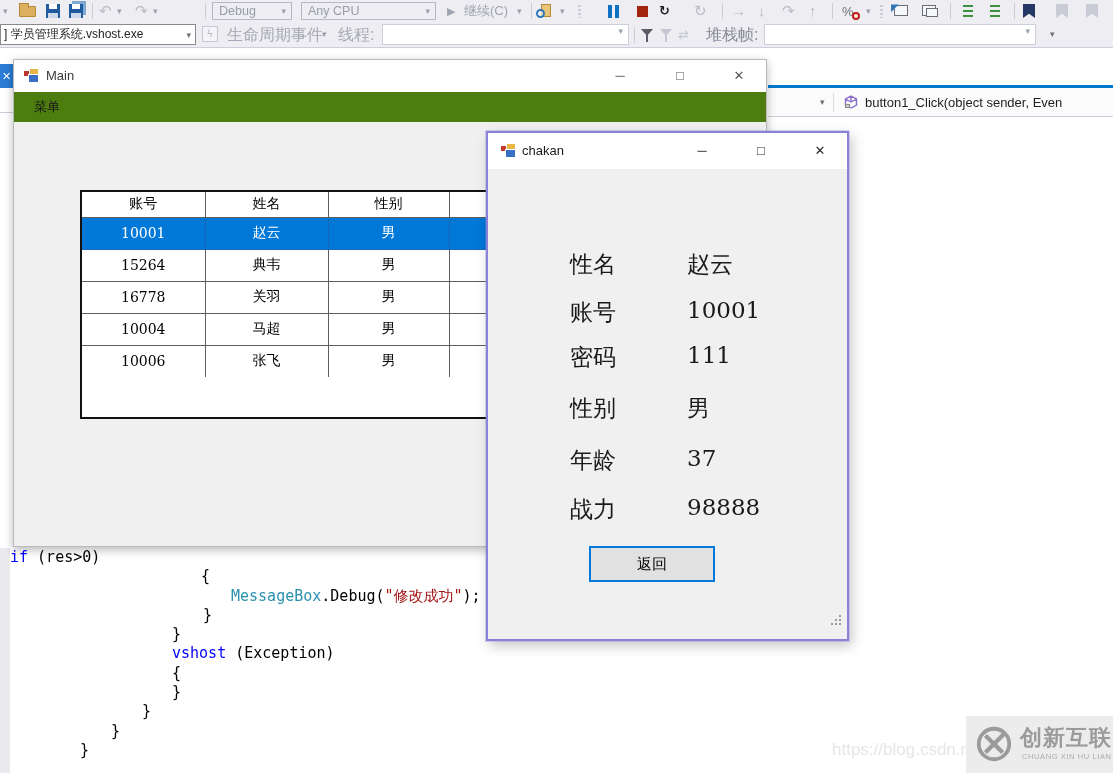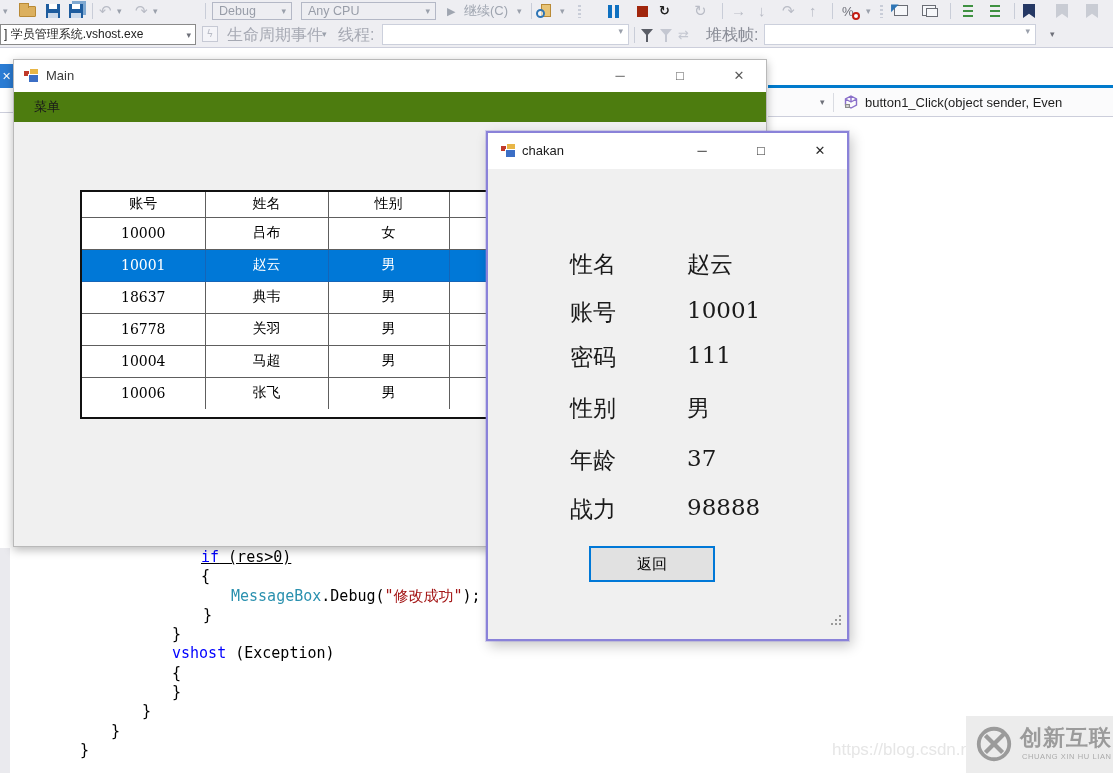--- a/index.html
+++ b/index.html
@@ -245,21 +245,21 @@
         <path d="M7 1 L12.5 4 L12.5 10 L7 13 L1.5 10 L1.5 4 Z M7 1 L7 7 M12.5 4 L7 7 M1.5 4 L7 7" fill="none" stroke="#8A6FC9" stroke-width="1.4"></path>
         <rect x="1" y="9" width="5" height="4" fill="#8C8C8C"></rect>
         <rect x="2.2" y="10.2" width="2.6" height="1.6" fill="#E6E6E6"></rect>
       </svg>
     </span>
     <span class="member-text">button1_Click(object sender, Even</span>
   </div>
   <div class="code-gutter"></div>
 
   <div class="code-area">
-      <div class="code-line" style="padding-left: 191px; text-decoration: underline;"><span class="c-kw">if</span><span class="c-p"> (res&gt;0)</span></div>
+      <div class="code-line" style=""><span class="c-kw">if</span><span class="c-p"> (res&gt;0)</span></div>
       <div class="code-line" style="padding-left: 191px;"><span class="c-p">{</span></div>
       <div class="code-line" style="padding-left: 221px;"><span class="c-type">MessageBox</span><span class="c-p">.Debug(</span><span class="c-str">"修改成功"</span><span class="c-p">);</span></div>
       <div class="code-line" style="padding-left: 193px;"><span class="c-p">}</span></div>
       <div class="code-line" style="padding-left: 162px;"><span class="c-p">}</span></div>
       <div class="code-line" style="padding-left: 162px;"><span class="c-kw">vshost</span><span class="c-p"> (Exception)</span></div>
       <div class="code-line" style="padding-left: 162px;"><span class="c-p">{</span></div>
       <div class="code-line" style="padding-left: 162px;"><span class="c-p">}</span></div>
       <div class="code-line" style="padding-left: 132px;"><span class="c-p">}</span></div>
       <div class="code-line" style="padding-left: 101px;"><span class="c-p">}</span></div>
       <div class="code-line" style="padding-left: 70px;"><span class="c-p">}</span></div>
@@ -291,34 +291,28 @@
           </colgroup>
         <thead>
           <tr>
             <th>账号</th>
             <th>姓名</th>
             <th>性别</th>
             <th></th>
           </tr>
         </thead>
         <tbody>
-            <tr>
-              <td>10000</td>
-              <td>吕布</td>
-              <td>女</td>
-              <td></td>
-            </tr>
             <tr class="sel">
               <td>10001</td>
               <td>赵云</td>
               <td>男</td>
               <td></td>
             </tr>
             <tr>
-              <td>18637</td>
+              <td>15264</td>
               <td>典韦</td>
               <td>男</td>
               <td></td>
             </tr>
             <tr>
               <td>16778</td>
               <td>关羽</td>
               <td>男</td>
               <td></td>
             </tr>

